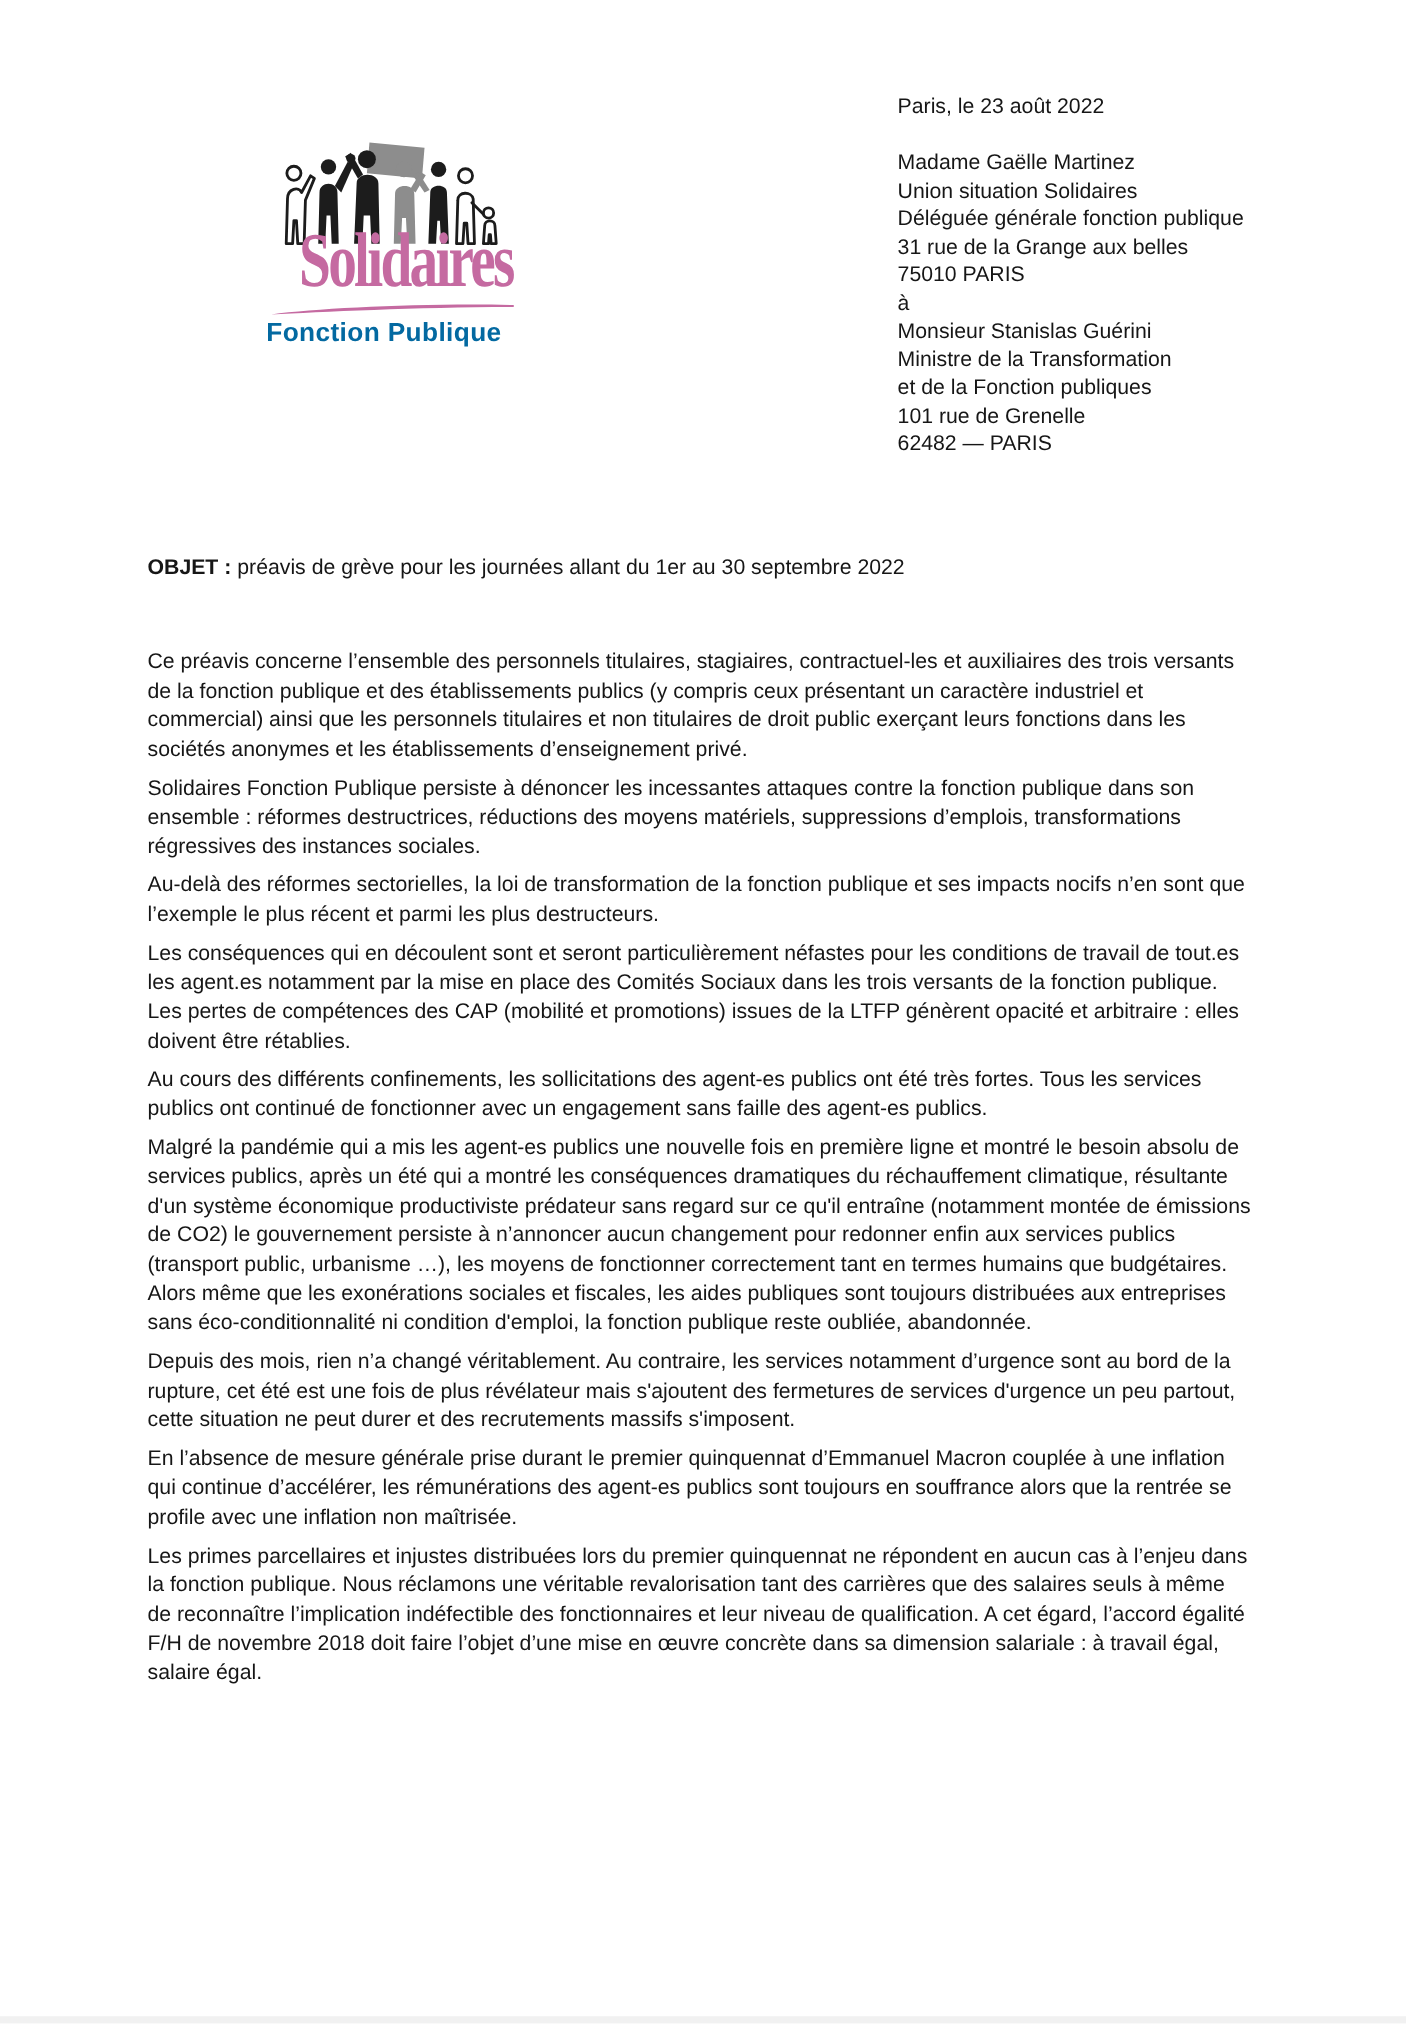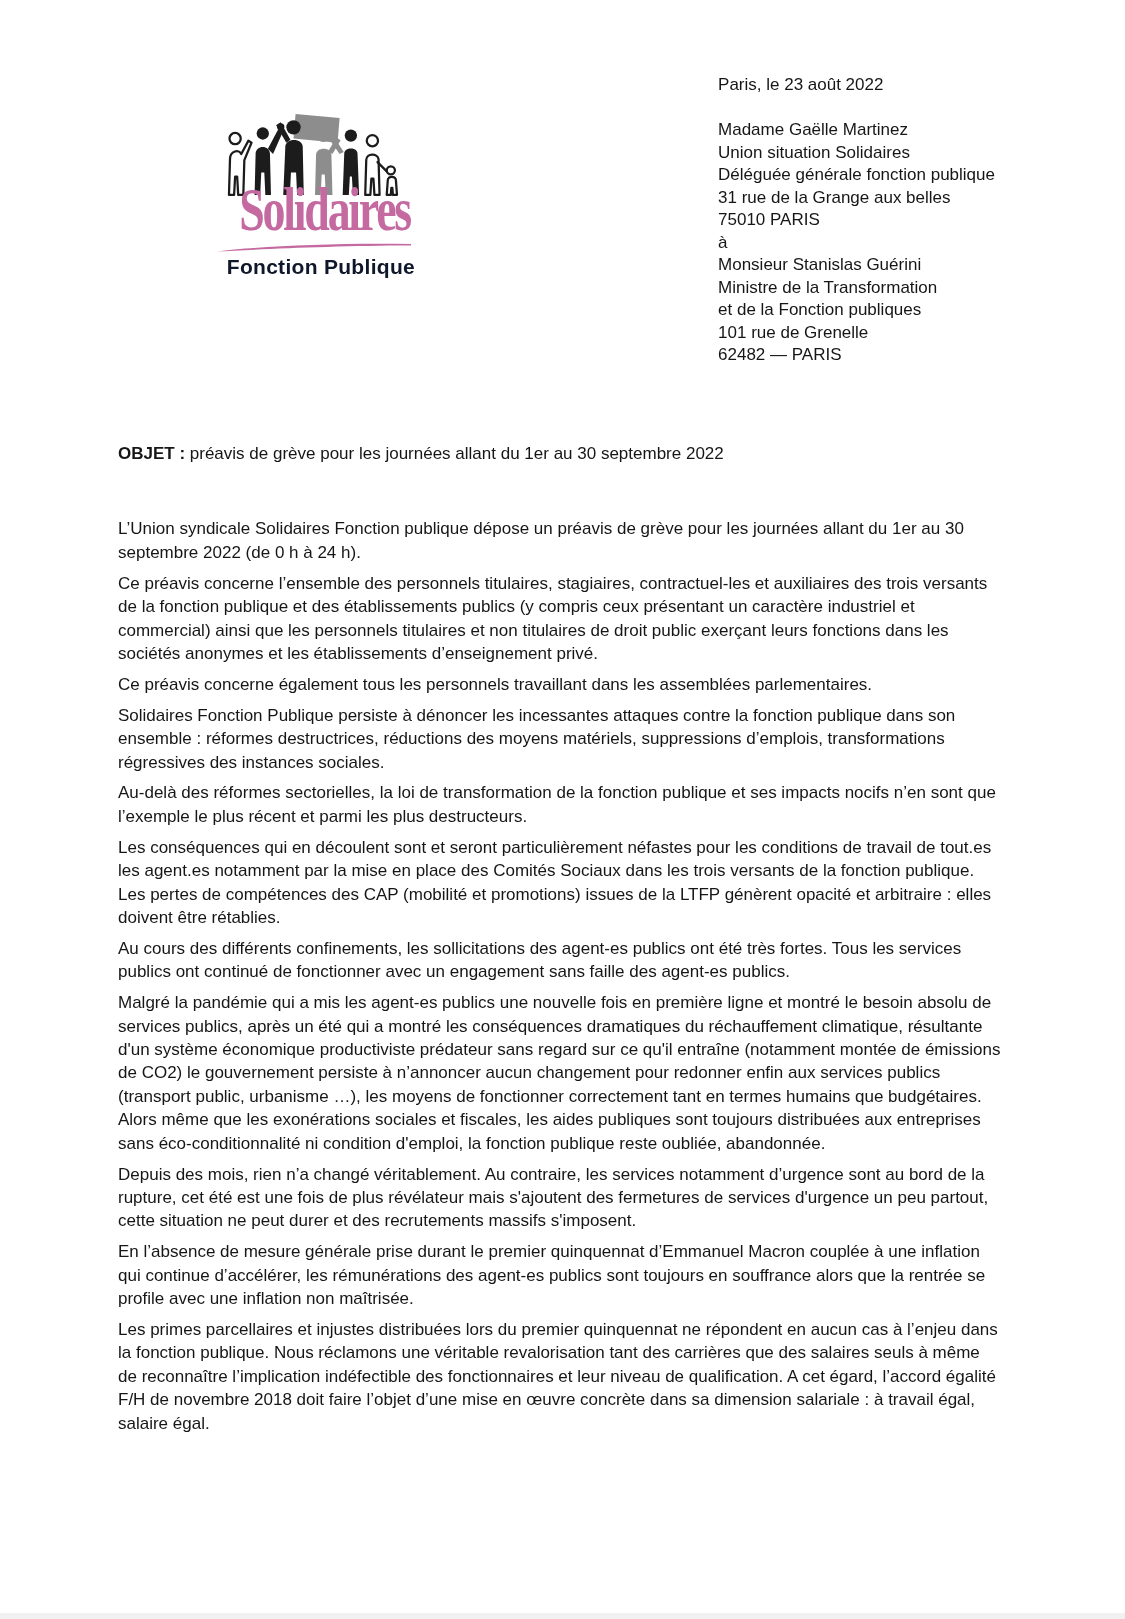--- a/index.html
+++ b/index.html
@@ -12,21 +12,21 @@
     color:#161616;
     overflow:hidden;
   }
 
   
   .logo{
     position:absolute;
     left:213px;
     top:113px;
     width:202px;
-    text-align:right;
+    text-align:left;
   }
   .logo .people{
     display:block;
     margin:0 auto -14px auto;
   }
   .brand{
     font-family:"Liberation Serif", serif;
     font-weight:bold;
     font-size:62px;
     line-height:52px;
@@ -35,21 +35,21 @@
     transform:scaleX(0.74);
     transform-origin:50% 50%;
     white-space:nowrap;
   }
   .swoosh{display:block;margin:6px auto 0 auto;}
   .logo-subtitle{
     margin-top:2px;
     font-size:21px;
     font-weight:bold;
     letter-spacing:0.3px;
-    color:#0f172a;
+    color:#0369a1;
     white-space:nowrap;
   }
 
   
   .corner-block{
     position:absolute;
     top:74px;
     right:130px;
     text-align:left;
     font-size:17px;
@@ -145,23 +145,21 @@
     <div>à</div>
     <div>Monsieur Stanislas Guérini</div>
     <div>Ministre de la Transformation</div>
     <div>et de la Fonction publiques</div>
     <div>101 rue de Grenelle</div>
     <div>62482 — PARIS</div>
   </div>
 
   <div class="content">
     <p class="subject"><b>OBJET :</b> <span>préavis de grève pour les journées allant du 1er au 30 septembre 2022</span></p>
-    <p>L’Union syndicale Solidaires Fonction publique dépose un préavis de grève pour les journées allant du 1er au 30 septembre 2022 (de 0 h à 24 h).</p>
     <p>Ce préavis concerne l’ensemble des personnels titulaires, stagiaires, contractuel-les et auxiliaires des trois versants de la fonction publique et des établissements publics (y compris ceux présentant un caractère industriel et commercial) ainsi que les personnels titulaires et non titulaires de droit public exerçant leurs fonctions dans les sociétés anonymes et les établissements d’enseignement privé.</p>
-    <p>Ce préavis concerne également tous les personnels travaillant dans les assemblées parlementaires.</p>
     <p>Solidaires Fonction Publique persiste à dénoncer les incessantes attaques contre la fonction publique dans son ensemble : réformes destructrices, réductions des moyens matériels, suppressions d’emplois, transformations régressives des instances sociales.</p>
     <p>Au-delà des réformes sectorielles, la loi de transformation de la fonction publique et ses impacts nocifs n’en sont que l’exemple le plus récent et parmi les plus destructeurs.</p>
     <p>Les conséquences qui en découlent sont et seront particulièrement néfastes pour les conditions de travail de tout.es les agent.es notamment par la mise en place des Comités Sociaux dans les trois versants de la fonction publique. Les pertes de compétences des CAP (mobilité et promotions) issues de la LTFP génèrent opacité et arbitraire : elles doivent être rétablies.</p>
     <p>Au cours des différents confinements, les sollicitations des agent-es publics ont été très fortes. Tous les services publics ont continué de fonctionner avec un engagement sans faille des agent-es publics.</p>
     <p>Malgré la pandémie qui a mis les agent-es publics une nouvelle fois en première ligne et montré le besoin absolu de services publics, après un été qui a montré les conséquences dramatiques du réchauffement climatique, résultante d'un système économique productiviste prédateur sans regard sur ce qu'il entraîne (notamment montée de émissions de CO2) le gouvernement persiste à n’annoncer aucun changement pour redonner enfin aux services publics (transport public, urbanisme …), les moyens de fonctionner correctement tant en termes humains que budgétaires. Alors même que les exonérations sociales et fiscales, les aides publiques sont toujours distribuées aux entreprises sans éco-conditionnalité ni condition d'emploi, la fonction publique reste oubliée, abandonnée.</p>
     <p>Depuis des mois, rien n’a changé véritablement. Au contraire, les services notamment d’urgence sont au bord de la rupture, cet été est une fois de plus révélateur mais s'ajoutent des fermetures de services d'urgence un peu partout, cette situation ne peut durer et des recrutements massifs s'imposent.</p>
     <p>En l’absence de mesure générale prise durant le premier quinquennat d’Emmanuel Macron couplée à une inflation qui continue d’accélérer, les rémunérations des agent-es publics sont toujours en souffrance alors que la rentrée se profile avec une inflation non maîtrisée.</p>
     <p>Les primes parcellaires et injustes distribuées lors du premier quinquennat ne répondent en aucun cas à l’enjeu dans la fonction publique. Nous réclamons une véritable revalorisation tant des carrières que des salaires seuls à même de reconnaître l’implication indéfectible des fonctionnaires et leur niveau de qualification. A cet égard, l’accord égalité F/H de novembre 2018 doit faire l’objet d’une mise en œuvre concrète dans sa dimension salariale : à travail égal, salaire égal.</p>
   </div>
 

